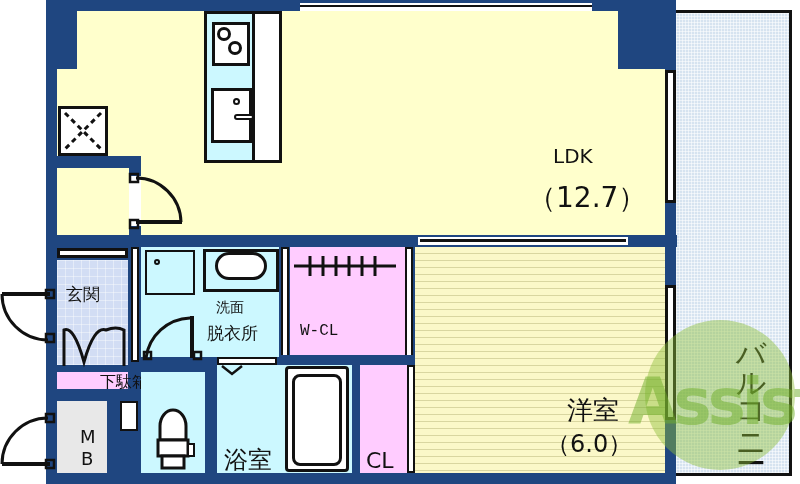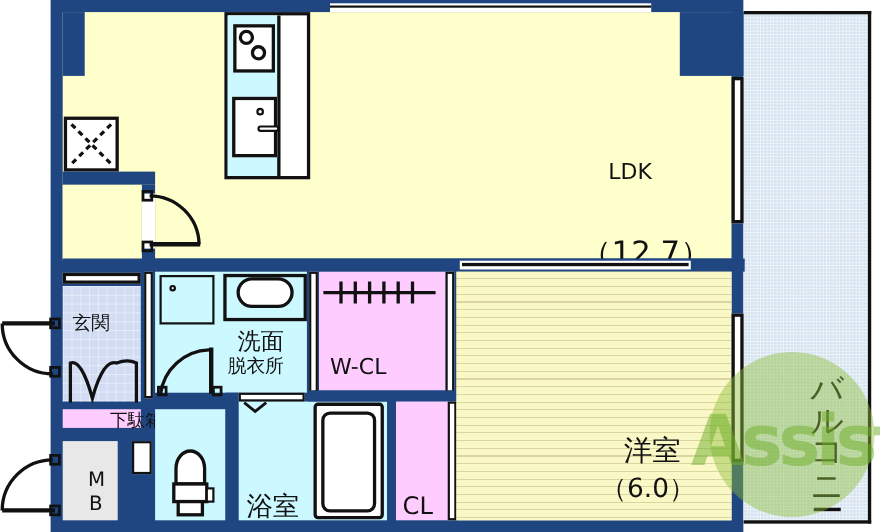--- a/index.html
+++ b/index.html
@@ -21,21 +21,21 @@
 <div class="abs wall" style="left:46px; top:0px; width:630px; height:484px;"></div>
 
 <div class="abs" style="left:676px; top:0px; width:124px; height:484px; background:#fff;"></div>
 <div class="abs balcony-bg" style="left:676px; top:10px; width:116px; height:466px; border-top:3px solid #111; border-right:3px solid #111; border-bottom:3px solid #111;"></div>
 <div class="lbl" style="left:736px; top:320px; font-size:30px; writing-mode:vertical-rl; letter-spacing:-2px;">バルコニー</div>
 
 <div class="abs ldk-bg" style="left:57px; top:11px; width:608px; height:224px;"></div>
 <div class="abs wall" style="left:57px; top:11px; width:20px; height:58px;"></div>
 <div class="abs wall" style="left:618px; top:11px; width:58px; height:58px;"></div>
 <div class="lbl" style="left:553px; top:146px; font-size:20px;">LDK</div>
-<div class="lbl" style="left:528px; top:184px; font-size:28px;margin-top:32px;">（12.7）</div>
+<div class="lbl" style="left:528px; top:184px; font-size:28px;">（12.7）</div>
 
 <div class="abs" style="left:300px; top:3px; width:292px; height:8px; background:#fff;"></div>
 <div class="abs" style="left:300px; top:5px; width:292px; height:2px; background:#111;"></div>
 
 <div class="abs" style="left:204px; top:11px; width:78px; height:152px; border:3px solid #111; background:#fff;"></div>
 <div class="abs water-bg" style="left:207px; top:14px; width:48px; height:146px; border-right:3px solid #111;"></div>
 <div class="abs" style="left:212px; top:22px; width:38px; height:44px; border:3px solid #111; background:#fff;"></div>
 <div class="abs" style="left:217px; top:27px; width:14px; height:14px; border:3px solid #111; border-radius:50%;"></div>
 <div class="abs" style="left:228px; top:41px; width:14px; height:14px; border:3px solid #111; border-radius:50%;"></div>
 <div class="abs" style="left:211px; top:88px; width:41px; height:55px; border:3px solid #111; background:#fff;"></div>
@@ -84,21 +84,21 @@
   <line x1="2" y1="54" x2="50" y2="54" stroke="#111" stroke-width="4"></line>
   <rect x="46" y="4" width="8" height="8" fill="none" stroke="#111" stroke-width="2.5"></rect>
   <rect x="46" y="50" width="8" height="8" fill="none" stroke="#111" stroke-width="2.5"></rect>
 </svg>
 
 <div class="abs water-bg" style="left:141px; top:247px; width:138px; height:110px;"></div>
 <div class="abs" style="left:145px; top:250px; width:50px; height:45px; border:2px solid #111;"></div>
 <div class="abs" style="left:154px; top:259px; width:6px; height:6px; border:2px solid #111; border-radius:50%;"></div>
 <div class="abs" style="left:203px; top:249px; width:76px; height:43px; border:3px solid #111;"></div>
 <div class="abs" style="left:215px; top:252px; width:52px; height:28px; border:3px solid #111; border-radius:14px; background:#fff;"></div>
-<div class="lbl" style="left:216px; top:300px; font-size:21px;">洗面</div>
+<div class="lbl" style="left:216px; top:300px; font-size:14px;">洗面</div>
 <div class="lbl" style="left:207px; top:325px; font-size:17px;">脱衣所</div>
 <svg class="abs" style="left:142px; top:310px;" width="62" height="52">
   <path d="M4 48 A46 46 0 0 1 48 8" fill="none" stroke="#111" stroke-width="3"></path>
   <line x1="50" y1="6" x2="50" y2="48" stroke="#111" stroke-width="4"></line>
   <rect x="2" y="42" width="7" height="7" fill="none" stroke="#111" stroke-width="2.5"></rect>
   <rect x="52" y="42" width="7" height="7" fill="none" stroke="#111" stroke-width="2.5"></rect>
 </svg>
 <div class="abs" style="left:131px; top:247px; width:8px; height:115px; border:2px solid #111; background:#fff;"></div>
 
 <div class="abs water-bg" style="left:141px; top:372px; width:64px; height:101px;"></div>
@@ -123,21 +123,21 @@
 <div class="abs closet-bg" style="left:290px; top:247px; width:115px; height:108px;"></div>
 <svg class="abs" style="left:292px; top:253px;" width="110" height="26">
   <line x1="2" y1="13" x2="104" y2="13" stroke="#111" stroke-width="3"></line>
   <line x1="18" y1="3" x2="18" y2="23" stroke="#111" stroke-width="3"></line>
   <line x1="31" y1="3" x2="31" y2="23" stroke="#111" stroke-width="3"></line>
   <line x1="44" y1="3" x2="44" y2="23" stroke="#111" stroke-width="3"></line>
   <line x1="57" y1="3" x2="57" y2="23" stroke="#111" stroke-width="3"></line>
   <line x1="70" y1="3" x2="70" y2="23" stroke="#111" stroke-width="3"></line>
   <line x1="83" y1="3" x2="83" y2="23" stroke="#111" stroke-width="3"></line>
 </svg>
-<div class="lbl" style="left:300px; top:323px; font-size:20px;">W-CL</div>
+<div class="lbl" style="left:300px; top:323px; font-size:16px;font-family:Liberation Mono, monospace;">W-CL</div>
 <div class="abs" style="left:281px; top:247px; width:8px; height:110px; border:2px solid #111; background:#fff;"></div>
 <div class="abs" style="left:405px; top:247px; width:8px; height:110px; border:2px solid #111; background:#fff;"></div>
 <div class="abs wall" style="left:280px; top:355px; width:135px; height:10px;"></div>
 
 <div class="abs wall" style="left:352px; top:362px; width:8px; height:114px;"></div>
 <div class="abs closet-bg" style="left:360px; top:365px; width:48px; height:108px;"></div>
 <div class="lbl" style="left:366px; top:450px; font-size:22px;">CL</div>
 <div class="abs" style="left:407px; top:365px; width:8px; height:108px; border:2px solid #111; background:#fff;"></div>
 
 <div class="abs yoshitsu-bg" style="left:415px; top:247px; width:250px; height:226px;"></div>

